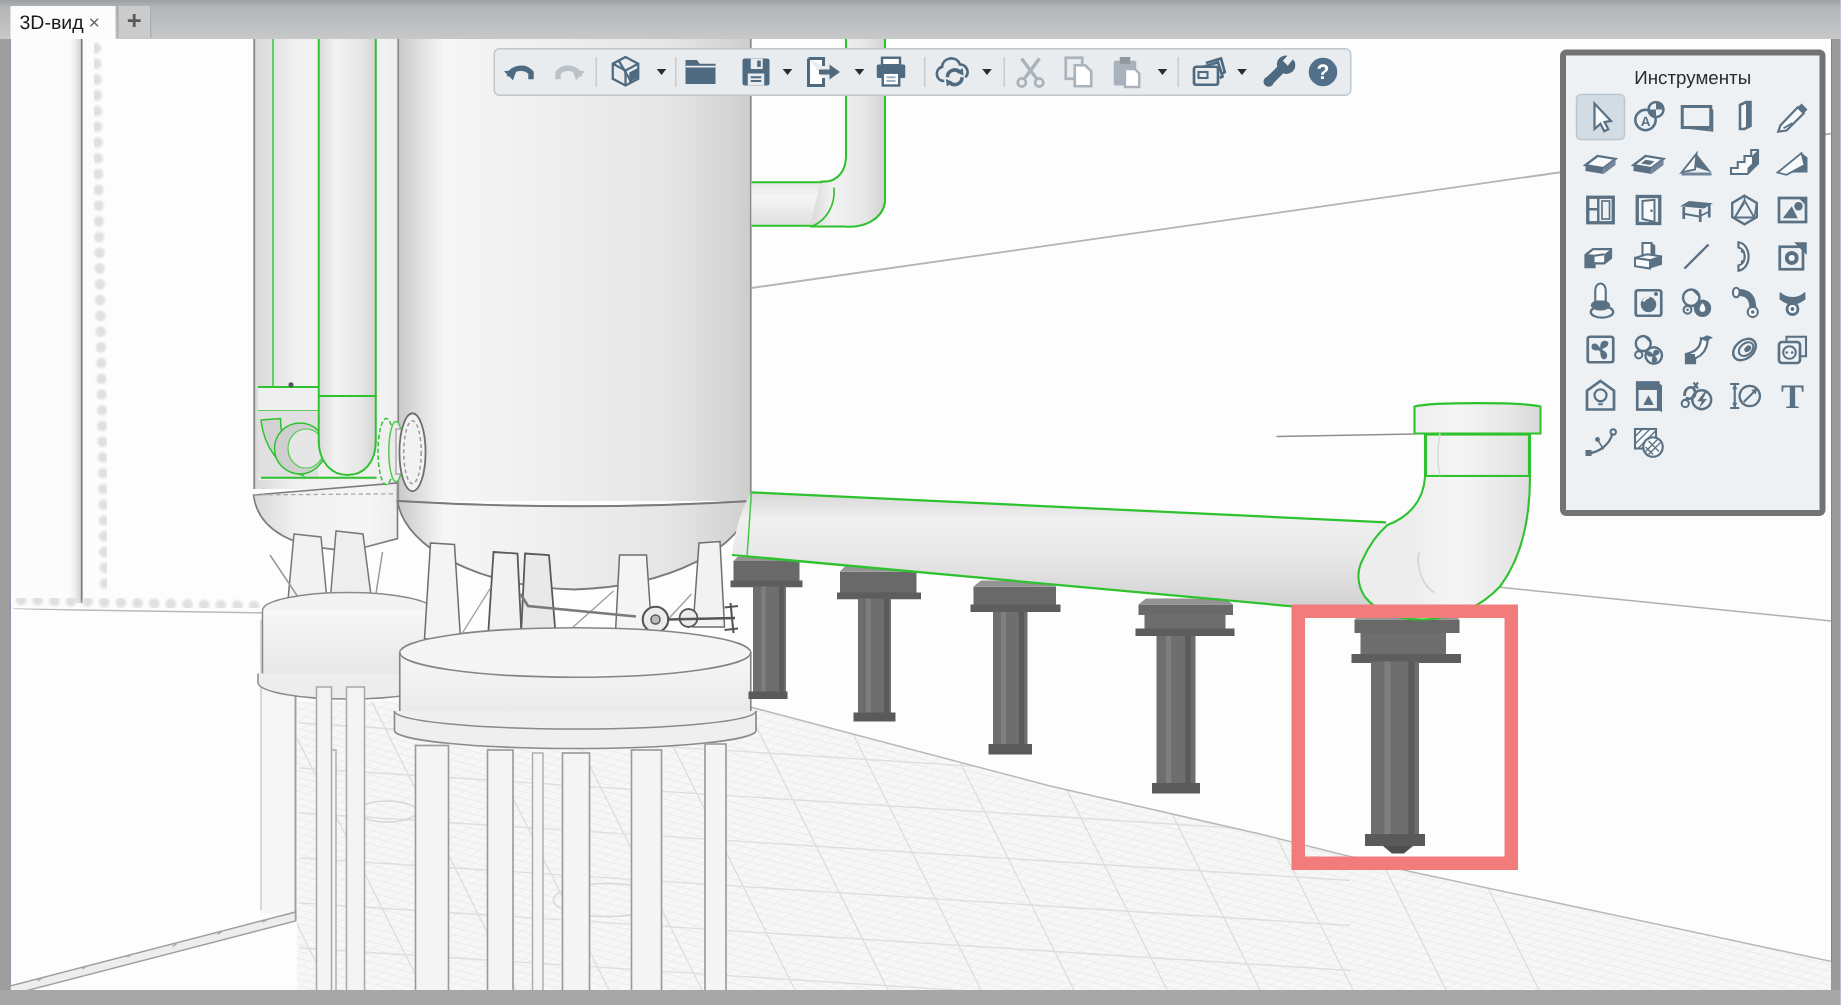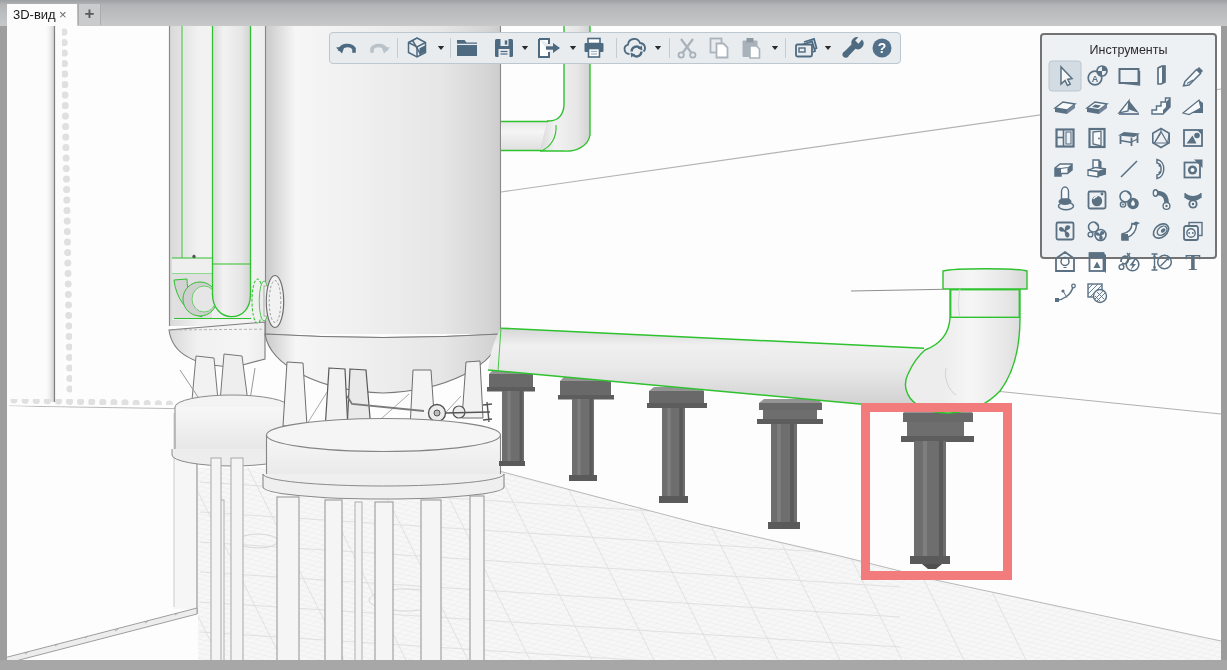--- a/index.html
+++ b/index.html
@@ -8,21 +8,21 @@
 #tabbar{position:absolute;left:0;top:0;width:1227px;height:26px;background:linear-gradient(#9da0a2,#b3b5b7 20%,#c6c8ca);}
 #tab1{position:absolute;left:7px;top:4px;width:70px;height:22px;background:#fcfcfc;font-size:13px;color:#1a1a1a;}
 #tab1 .lbl{position:absolute;left:6px;top:3px;}
 #tab1 .x{position:absolute;left:52px;top:3px;color:#666;font-size:13px;}
 #tab2{position:absolute;left:78px;top:4px;width:21px;height:21px;background:#c9cbcd;border-left:1px solid #aaacae;border-right:1px solid #aaacae;color:#5a5a5a;font-size:17px;font-weight:bold;text-align:center;line-height:20px;}
 #lborder{position:absolute;left:0;top:26px;width:7px;height:637px;background:#9e9e9e;}
 #rborder{position:absolute;left:1221px;top:26px;width:6px;height:637px;background:#9b9b9b;}
 #bborder{position:absolute;left:0;top:660px;width:1227px;height:10px;background:#a7a7a7;}
 #scene{position:absolute;left:7px;top:26px;}
 #toolbar{position:absolute;left:329px;top:32px;width:572px;height:32px;background:#e8ecef;border:1px solid #bcc7cf;border-radius:4px;box-sizing:border-box;}
-#panel{position:absolute;left:1040px;top:33px;width:177px;height:226px;background:#edf1f4;border:2px solid #737373;border-radius:4px;box-sizing:border-box;}
+#panel{position:absolute;left:1040px;top:33px;width:177px;height:311px;background:#edf1f4;border:4px solid #737373;border-radius:4px;box-sizing:border-box;}
 #panel .title{position:absolute;left:0;top:8px;width:100%;text-align:center;font-size:12.5px;color:#2b2b2b;}
 </style>
 </head>
 <body>
 <div id="win">
   <div id="scene"><svg width="1214" height="637" viewBox="7 26 1214 637">
 <defs>
 <linearGradient id="tankg" x1="0" y1="0" x2="1" y2="0">
  <stop offset="0" stop-color="#c9c9c9"></stop>
             <stop offset="0.13" stop-color="#f6f6f6"></stop>

